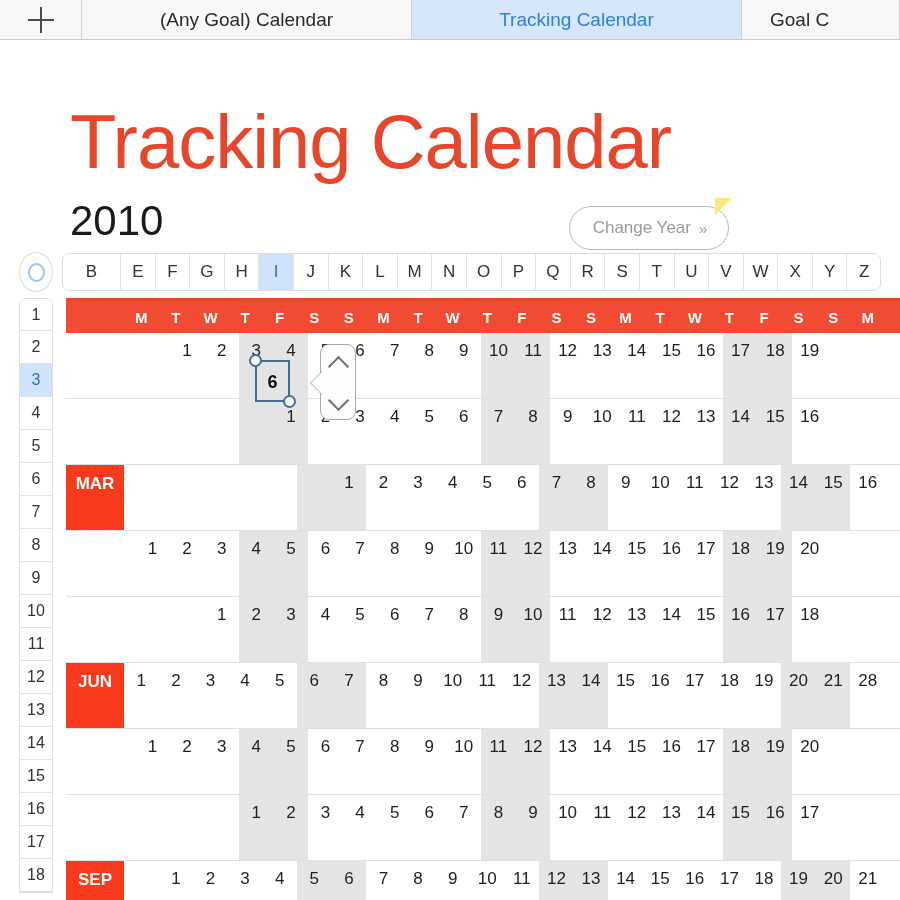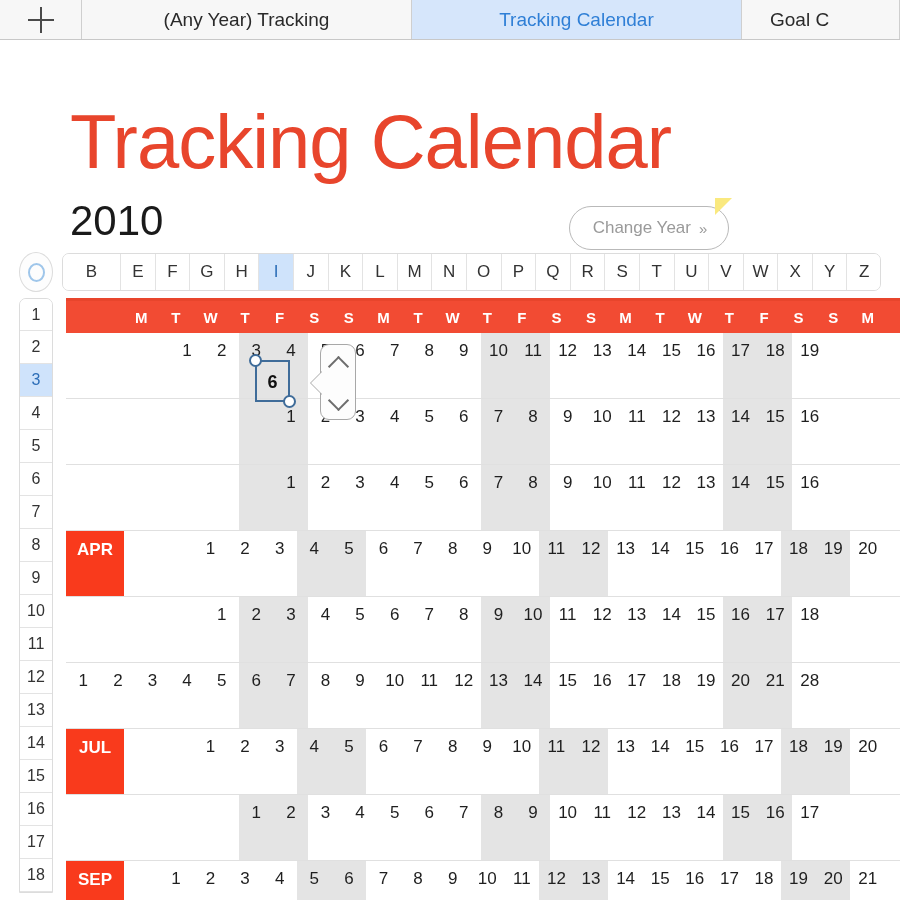--- a/index.html
+++ b/index.html
@@ -325,21 +325,21 @@
   }
 </style>
 </head>
 <body>
 
 <div id="tab-bar">
   <div class="tab-add">
     <span class="plus-glyph"></span>
   </div>
   <div class="tab w1">
-    <span>(Any Year) Tracking</span>
+    <span>(Any Goal) Calendar</span>
   </div>
   <div class="tab w2 active">
     <span>Tracking Calendar</span>
   </div>
   <div class="tab w3">
     <span>Goal C</span>
   </div>
 </div>
 
 <div id="doc-title">Tracking Calendar</div>
@@ -552,20 +552,21 @@
       <div class="dcell" style="width: 34.6px; flex: 0 0 34.6px;">9</div>
       <div class="dcell" style="width: 34.6px; flex: 0 0 34.6px;">10</div>
       <div class="dcell" style="width: 34.6px; flex: 0 0 34.6px;">11</div>
       <div class="dcell" style="width: 34.6px; flex: 0 0 34.6px;">12</div>
       <div class="dcell" style="width: 34.6px; flex: 0 0 34.6px;">13</div>
       <div class="dcell we" style="width: 34.6px; flex: 0 0 34.6px;">14</div>
       <div class="dcell we" style="width: 34.6px; flex: 0 0 34.6px;">15</div>
       <div class="dcell" style="width: 34.6px; flex: 0 0 34.6px;">16</div>
     </div>
     <div class="cal-row month-row">
+      <div class="mcell">MAR</div>
       <div class="dcell" style="width: 34.6px; flex: 0 0 34.6px;"></div>
       <div class="dcell" style="width: 34.6px; flex: 0 0 34.6px;"></div>
       <div class="dcell" style="width: 34.6px; flex: 0 0 34.6px;"></div>
       <div class="dcell" style="width: 34.6px; flex: 0 0 34.6px;"></div>
       <div class="dcell" style="width: 34.6px; flex: 0 0 34.6px;"></div>
       <div class="dcell we" style="width: 34.6px; flex: 0 0 34.6px;"></div>
       <div class="dcell we" style="width: 34.6px; flex: 0 0 34.6px;">1</div>
       <div class="dcell" style="width: 34.6px; flex: 0 0 34.6px;">2</div>
       <div class="dcell" style="width: 34.6px; flex: 0 0 34.6px;">3</div>
       <div class="dcell" style="width: 34.6px; flex: 0 0 34.6px;">4</div>
@@ -576,21 +577,20 @@
       <div class="dcell" style="width: 34.6px; flex: 0 0 34.6px;">9</div>
       <div class="dcell" style="width: 34.6px; flex: 0 0 34.6px;">10</div>
       <div class="dcell" style="width: 34.6px; flex: 0 0 34.6px;">11</div>
       <div class="dcell" style="width: 34.6px; flex: 0 0 34.6px;">12</div>
       <div class="dcell" style="width: 34.6px; flex: 0 0 34.6px;">13</div>
       <div class="dcell we" style="width: 34.6px; flex: 0 0 34.6px;">14</div>
       <div class="dcell we" style="width: 34.6px; flex: 0 0 34.6px;">15</div>
       <div class="dcell" style="width: 34.6px; flex: 0 0 34.6px;">16</div>
     </div>
     <div class="cal-row month-row">
-      <div class="mcell">APR</div>
       <div class="dcell" style="width: 34.6px; flex: 0 0 34.6px;"></div>
       <div class="dcell" style="width: 34.6px; flex: 0 0 34.6px;"></div>
       <div class="dcell" style="width: 34.6px; flex: 0 0 34.6px;">1</div>
       <div class="dcell" style="width: 34.6px; flex: 0 0 34.6px;">2</div>
       <div class="dcell" style="width: 34.6px; flex: 0 0 34.6px;">3</div>
       <div class="dcell we" style="width: 34.6px; flex: 0 0 34.6px;">4</div>
       <div class="dcell we" style="width: 34.6px; flex: 0 0 34.6px;">5</div>
       <div class="dcell" style="width: 34.6px; flex: 0 0 34.6px;">6</div>
       <div class="dcell" style="width: 34.6px; flex: 0 0 34.6px;">7</div>
       <div class="dcell" style="width: 34.6px; flex: 0 0 34.6px;">8</div>
@@ -625,20 +625,21 @@
       <div class="dcell" style="width: 34.6px; flex: 0 0 34.6px;">11</div>
       <div class="dcell" style="width: 34.6px; flex: 0 0 34.6px;">12</div>
       <div class="dcell" style="width: 34.6px; flex: 0 0 34.6px;">13</div>
       <div class="dcell" style="width: 34.6px; flex: 0 0 34.6px;">14</div>
       <div class="dcell" style="width: 34.6px; flex: 0 0 34.6px;">15</div>
       <div class="dcell we" style="width: 34.6px; flex: 0 0 34.6px;">16</div>
       <div class="dcell we" style="width: 34.6px; flex: 0 0 34.6px;">17</div>
       <div class="dcell" style="width: 34.6px; flex: 0 0 34.6px;">18</div>
     </div>
     <div class="cal-row month-row">
+      <div class="mcell">JUN</div>
       <div class="dcell" style="width: 34.6px; flex: 0 0 34.6px;">1</div>
       <div class="dcell" style="width: 34.6px; flex: 0 0 34.6px;">2</div>
       <div class="dcell" style="width: 34.6px; flex: 0 0 34.6px;">3</div>
       <div class="dcell" style="width: 34.6px; flex: 0 0 34.6px;">4</div>
       <div class="dcell" style="width: 34.6px; flex: 0 0 34.6px;">5</div>
       <div class="dcell we" style="width: 34.6px; flex: 0 0 34.6px;">6</div>
       <div class="dcell we" style="width: 34.6px; flex: 0 0 34.6px;">7</div>
       <div class="dcell" style="width: 34.6px; flex: 0 0 34.6px;">8</div>
       <div class="dcell" style="width: 34.6px; flex: 0 0 34.6px;">9</div>
       <div class="dcell" style="width: 34.6px; flex: 0 0 34.6px;">10</div>
@@ -649,21 +650,20 @@
       <div class="dcell" style="width: 34.6px; flex: 0 0 34.6px;">15</div>
       <div class="dcell" style="width: 34.6px; flex: 0 0 34.6px;">16</div>
       <div class="dcell" style="width: 34.6px; flex: 0 0 34.6px;">17</div>
       <div class="dcell" style="width: 34.6px; flex: 0 0 34.6px;">18</div>
       <div class="dcell" style="width: 34.6px; flex: 0 0 34.6px;">19</div>
       <div class="dcell we" style="width: 34.6px; flex: 0 0 34.6px;">20</div>
       <div class="dcell we" style="width: 34.6px; flex: 0 0 34.6px;">21</div>
       <div class="dcell" style="width: 34.6px; flex: 0 0 34.6px;">28</div>
     </div>
     <div class="cal-row month-row">
-      <div class="mcell">JUL</div>
       <div class="dcell" style="width: 34.6px; flex: 0 0 34.6px;"></div>
       <div class="dcell" style="width: 34.6px; flex: 0 0 34.6px;"></div>
       <div class="dcell" style="width: 34.6px; flex: 0 0 34.6px;">1</div>
       <div class="dcell" style="width: 34.6px; flex: 0 0 34.6px;">2</div>
       <div class="dcell" style="width: 34.6px; flex: 0 0 34.6px;">3</div>
       <div class="dcell we" style="width: 34.6px; flex: 0 0 34.6px;">4</div>
       <div class="dcell we" style="width: 34.6px; flex: 0 0 34.6px;">5</div>
       <div class="dcell" style="width: 34.6px; flex: 0 0 34.6px;">6</div>
       <div class="dcell" style="width: 34.6px; flex: 0 0 34.6px;">7</div>
       <div class="dcell" style="width: 34.6px; flex: 0 0 34.6px;">8</div>

